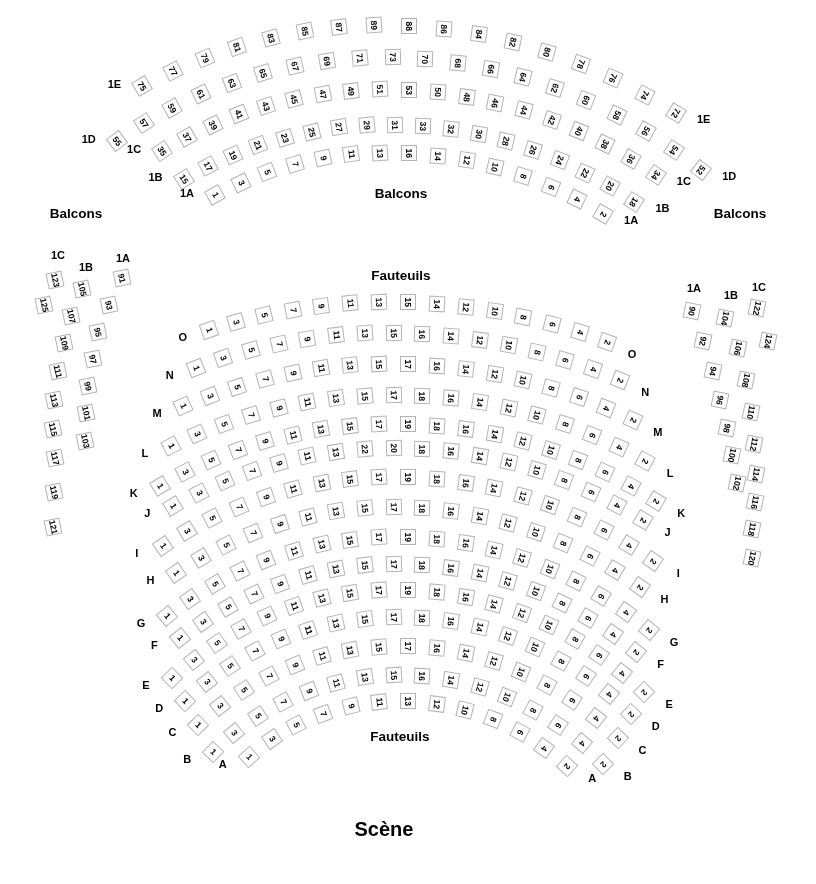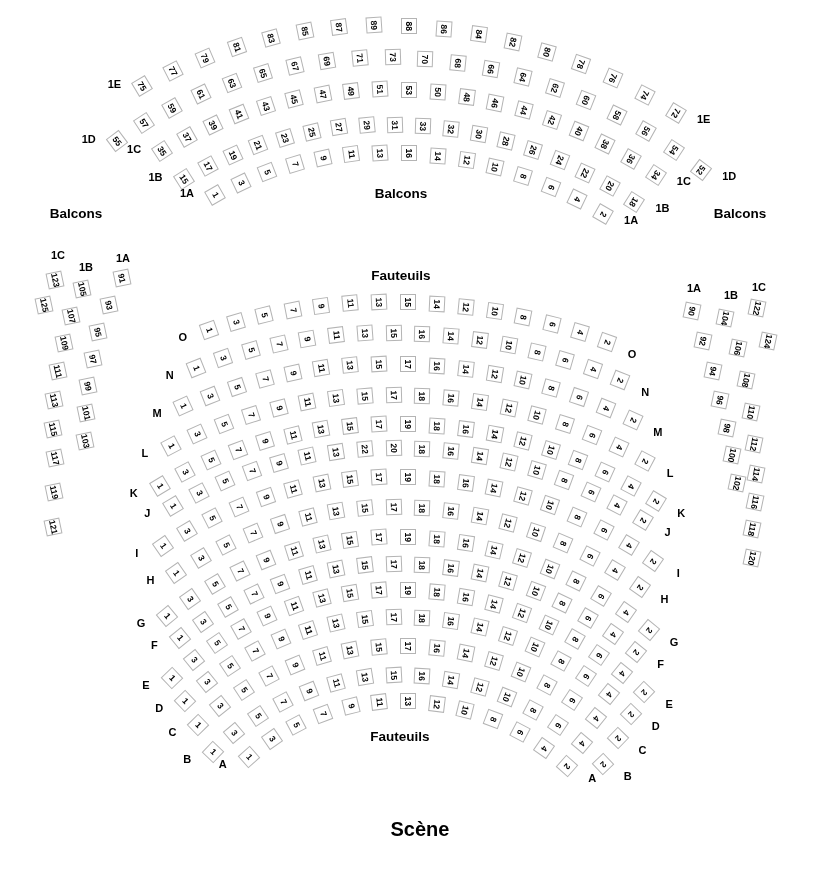--- a/index.html
+++ b/index.html
@@ -17,21 +17,21 @@
 </style>
 </head>
 <body>
 
 <div id="viewport">
   <div class="sec-label" style="left:76px;top:213px;">Balcons</div>
   <div class="sec-label" style="left:401px;top:193px;">Balcons</div>
   <div class="sec-label" style="left:740px;top:213px;">Balcons</div>
   <div class="sec-label" style="left:401px;top:275px;">Fauteuils</div>
   <div class="sec-label" style="left:400px;top:736px;">Fauteuils</div>
-  <div class="stage-label" style="left:420px;top:829px;">Scène</div>
+  <div class="stage-label" style="left:384px;top:829px;">Scène</div>
 <div class="seat" style="left: 142.386px; top: 86.3849px; transform: translate(-50%, -50%) rotate(-30.9deg);">
       <span>75</span>
     </div>
     <div class="seat" style="left: 172.999px; top: 70.9616px; transform: translate(-50%, -50%) rotate(-27deg);">
       <span>77</span>
     </div>
     <div class="seat" style="left: 204.684px; top: 57.6932px; transform: translate(-50%, -50%) rotate(-23.2deg);">
       <span>79</span>
     </div>
     <div class="seat" style="left: 237.297px; top: 46.6402px; transform: translate(-50%, -50%) rotate(-19.3deg);">

